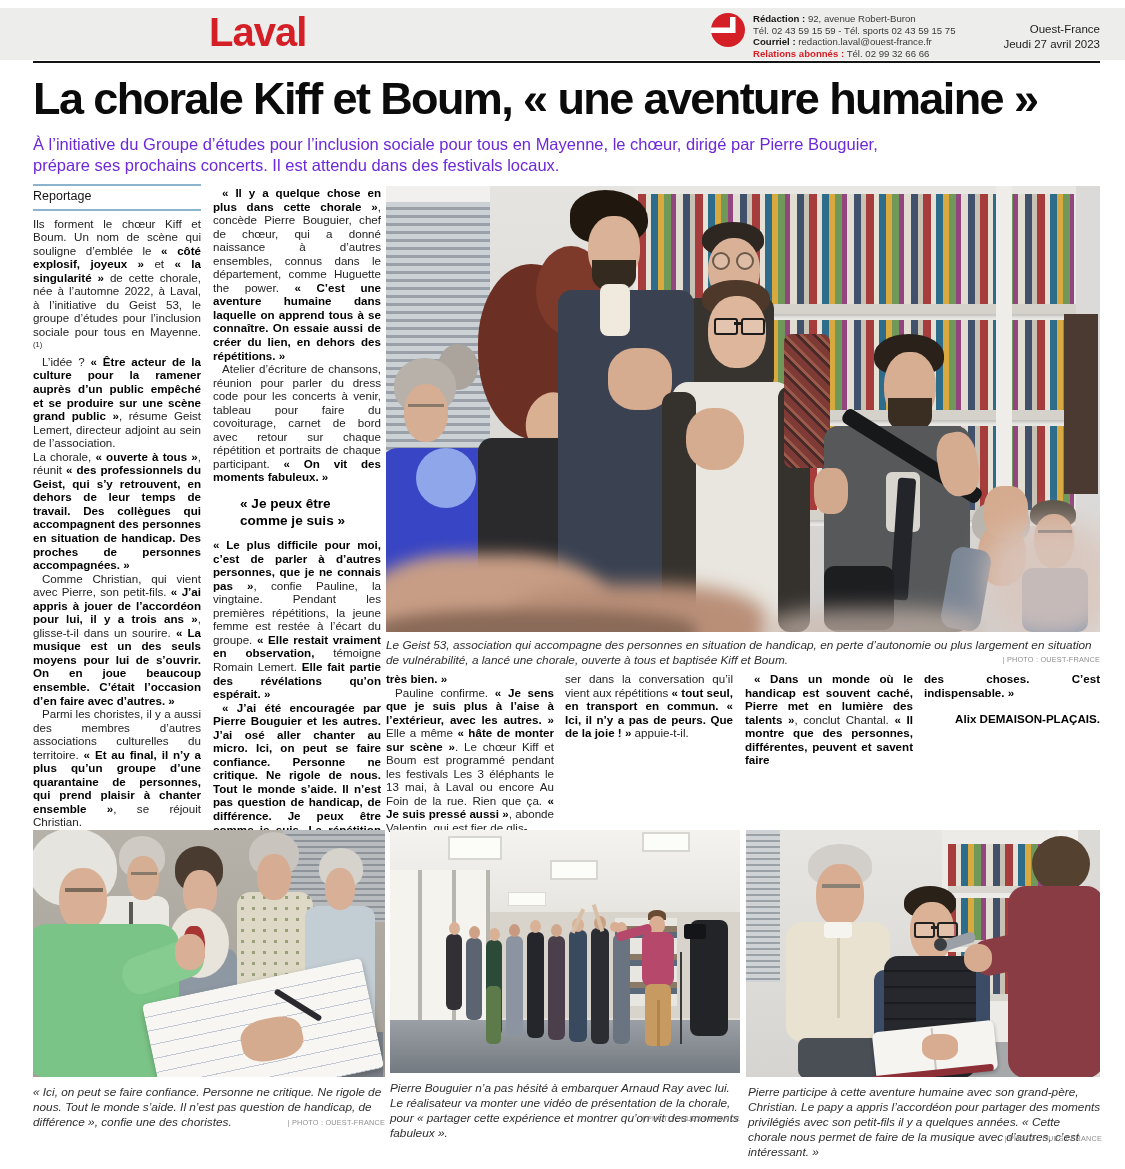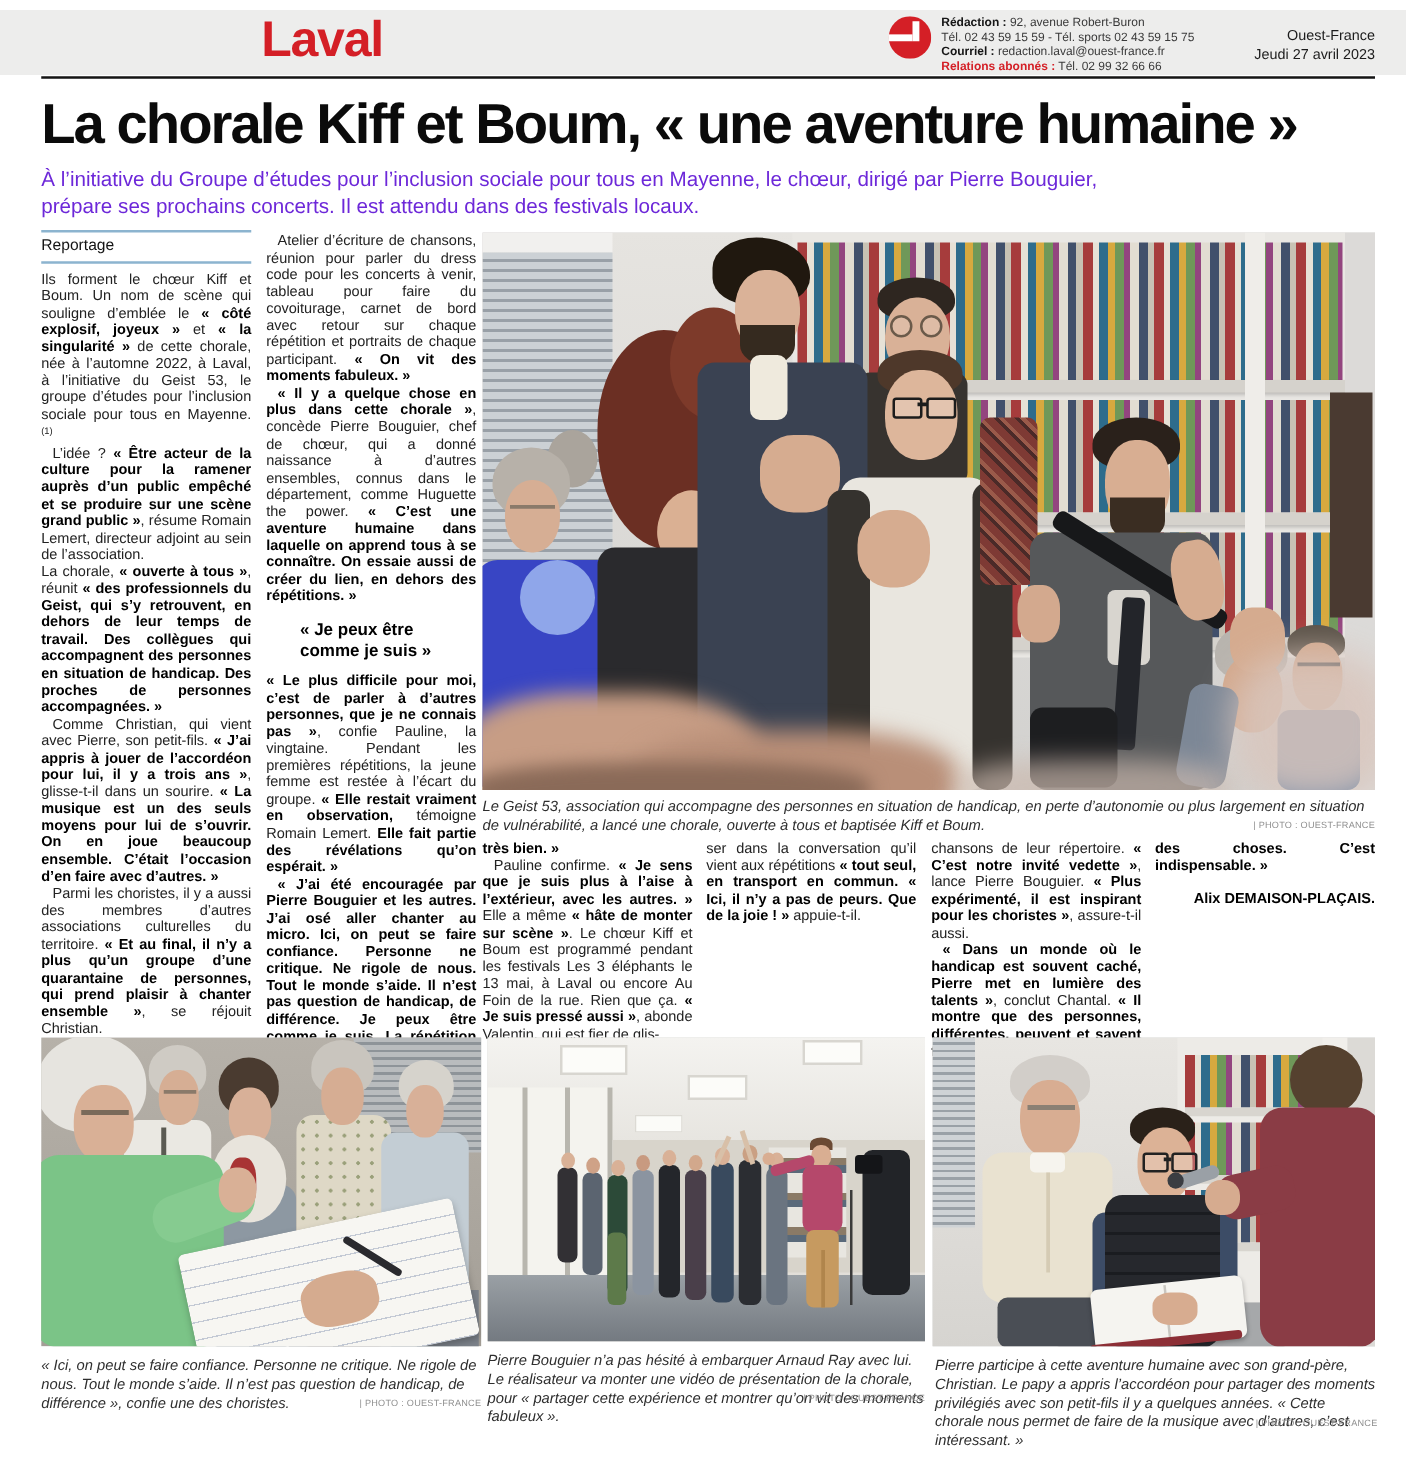--- a/index.html
+++ b/index.html
@@ -66,46 +66,45 @@
 </div>
 <div class="abs headrule"></div>
 
 <div class="abs headline">La chorale Kiff et Boum, « une aventure humaine »</div>
 <div class="abs standfirst">À l’initiative du Groupe d’études pour l’inclusion sociale pour tous en Mayenne, le chœur, dirigé par Pierre Bouguier, prépare ses prochains concerts. Il est attendu dans des festivals locaux.</div>
 
 <div class="abs col" style="left:33px;top:184px;width:168px;">
   <div class="kicker">Reportage</div>
   <div>
       <p class=""><span>Ils forment le chœur Kiff et Boum. Un nom de scène qui souligne d’emblée le </span><b>« côté explosif, joyeux »</b><span> et </span><b>« la singularité »</b><span> de cette chorale, née à l’automne 2022, à Laval, à l’initiative du Geist 53, le groupe d’études pour l’inclusion sociale pour tous en Mayenne. </span><sup>(1)</sup></p>
-      <p class="ind"><span>L’idée ? </span><b>« Être acteur de la culture pour la ramener auprès d’un public empêché et se produire sur une scène grand public »</b><span>, résume Romain Lemert, directeur adjoint au sein de l’association.</span></p>
+      <p class="ind"><span>L’idée ? </span><b>« Être acteur de la culture pour la ramener auprès d’un public empêché et se produire sur une scène grand public »</b><span>, résume Geist Lemert, directeur adjoint au sein de l’association.</span></p>
       <p class=""><span>La chorale, </span><b>« ouverte à tous »</b><span>, réunit </span><b>« des professionnels du Geist, qui s’y retrouvent, en dehors de leur temps de travail. Des collègues qui accompagnent des personnes en situation de handicap. Des proches de personnes accompagnées. »</b></p>
       <p class="ind"><span>Comme Christian, qui vient avec Pierre, son petit-fils. </span><b>« J’ai appris à jouer de l’accordéon pour lui, il y a trois ans »</b><span>, glisse-t-il dans un sourire. </span><b>« La musique est un des seuls moyens pour lui de s’ouvrir. On en joue beaucoup ensemble. C’était l’occasion d’en faire avec d’autres. »</b></p>
       <p class="ind"><span>Parmi les choristes, il y a aussi des membres d’autres associations culturelles du territoire. </span><b>« Et au final, il n’y a plus qu’un groupe d’une quarantaine de personnes, qui prend plaisir à chanter ensemble »</b><span>, se réjouit Christian.</span></p>
       <p class="ind"><b>« Cette chorale est magique »</b><span>, décrit Anny. Cette ancienne professionnelle du Geist a immédiatement voulu rejoindre le projet quand elle en a entendu parler. Elle avoue, la retraite, ça lui a filé un peu le cafard. </span><b>« Je retrouve d’anciens collègues, des jeunes que j’ai accompagnés. »</b></p>
       <p class="ind"><span>Elle pose un regard ému sur </span><b>« les liens qui se tissent au fur et à mesu-</b></p>
     </div>
 </div>
 <div class="abs col" style="left:213px;top:186px;width:168px;">
+    <p class="ind"><b>« Il y a quelque chose en plus dans cette chorale »</b><span>, concède Pierre Bouguier, chef de chœur, qui a donné naissance à d’autres ensembles, connus dans le département, comme Huguette the power. </span><b>« C’est une aventure humaine dans laquelle on apprend tous à se connaître. On essaie aussi de créer du lien, en dehors des répétitions. »</b></p>
     <p class="ind"><span>Atelier d’écriture de chansons, réunion pour parler du dress code pour les concerts à venir, tableau pour faire du covoiturage, carnet de bord avec retour sur chaque répétition et portraits de chaque participant. </span><b>« On vit des moments fabuleux. »</b></p>
-    <p class="ind"><b>« Il y a quelque chose en plus dans cette chorale »</b><span>, concède Pierre Bouguier, chef de chœur, qui a donné naissance à d’autres ensembles, connus dans le département, comme Huguette the power. </span><b>« C’est une aventure humaine dans laquelle on apprend tous à se connaître. On essaie aussi de créer du lien, en dehors des répétitions. »</b></p>
     <div class="subhead">« Je peux être
 comme je suis »</div>
     <p class=""><b>« Le plus difficile pour moi, c’est de parler à d’autres personnes, que je ne connais pas »</b><span>, confie Pauline, la vingtaine. Pendant les premières répétitions, la jeune femme est restée à l’écart du groupe. </span><b>« Elle restait vraiment en observation, </b><span>témoigne Romain Lemert. </span><b>Elle fait partie des révélations qu’on espérait. »</b></p>
     <p class="ind"><b>« J’ai été encouragée par Pierre Bouguier et les autres. J’ai osé aller chanter au micro. Ici, on peut se faire confiance. Personne ne critique. Ne rigole de nous. Tout le monde s’aide. Il n’est pas question de handicap, de différence. Je peux être comme je suis. La répétition devient un moment pour moi. Pour me faire plaisir. »</b></p>
     <p class="ind"><span>Et ce n’est pas qu’un moment suspendu. </span><b>« Cette expérience, c’est du concret pour les personnes que nous accompagnons, </b><span>souligne Romain Lemert. </span><b>C’est un support pour évaluer les compétences transférables. Et ça marche plutôt</b></p>
   </div>
 <div class="abs col" style="left:386px;top:672px;width:168px;">
     <p class=""><b>très bien. »</b></p>
     <p class="ind"><span>Pauline confirme. </span><b>« Je sens que je suis plus à l’aise à l’extérieur, avec les autres. »</b><span> Elle a même </span><b>« hâte de monter sur scène »</b><span>. Le chœur Kiff et Boum est programmé pendant les festivals Les 3 éléphants le 13 mai, à Laval ou encore Au Foin de la rue. Rien que ça. </span><b>« Je suis pressé aussi »</b><span>, abonde Valentin, qui est fier de glis-</span></p>
   </div>
 <div class="abs col" style="left:565px;top:672px;width:168px;">
     <p class=""><span>ser dans la conversation qu’il vient aux répétitions </span><b>« tout seul, en transport en commun. « Ici, il n’y a pas de peurs. Que de la joie ! »</b><span> appuie-t-il.</span></p>
   </div>
 <div class="abs col" style="left:745px;top:672px;width:168px;">
-    <p class=""><span>chansons de leur répertoire. </span><b>« C’est notre invité vedette »</b><span>, lance Pierre Bouguier. </span><b>« Plus expérimenté, il est inspirant pour les choristes »</b><span>, assure-t-il aussi.</span></p>
     <p class="ind"><b>« Dans un monde où le handicap est souvent caché, Pierre met en lumière des talents »</b><span>, conclut Chantal. </span><b>« Il montre que des personnes, différentes, peuvent et savent faire</b></p>
   </div>
 <div class="abs col" style="left:924px;top:672px;width:176px;">
     <p class=""><b>des choses. C’est indispensable. »</b></p>
     <div class="byline">Alix DEMAISON-PLAÇAIS.</div>
   </div>
 
 <div class="abs photo" id="photo-main" style="left:386px;top:186px;width:714px;height:446px;">
     <div class="s" style="left:0;top:0;width:714px;height:446px;background:linear-gradient(180deg,#e6e4e0,#d2d1cf)"></div>
     <div class="s" style="left:0;top:0;width:104px;height:16px;background:#f1f0ee"></div>

